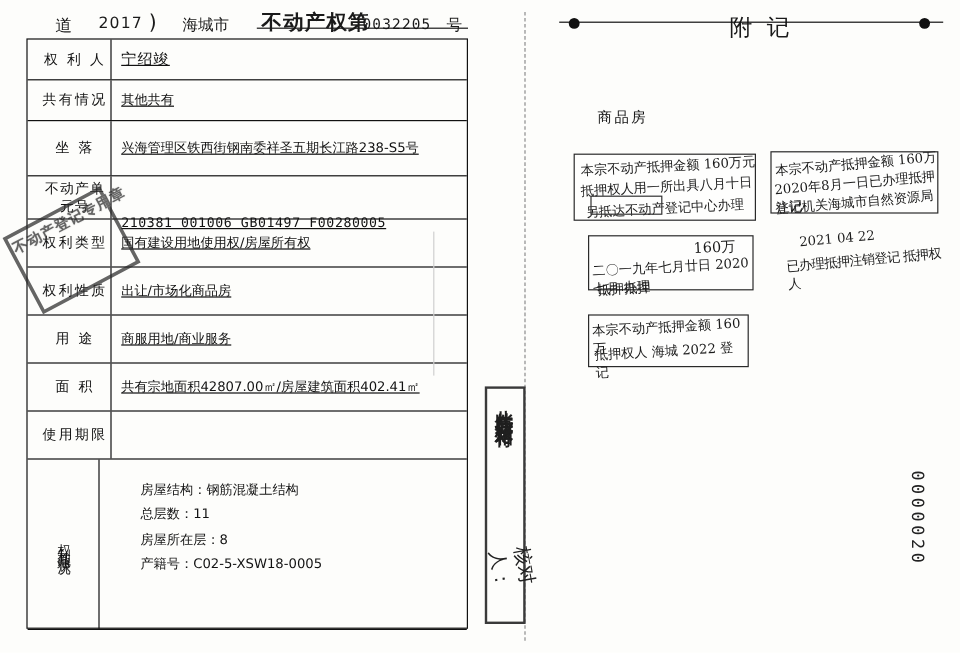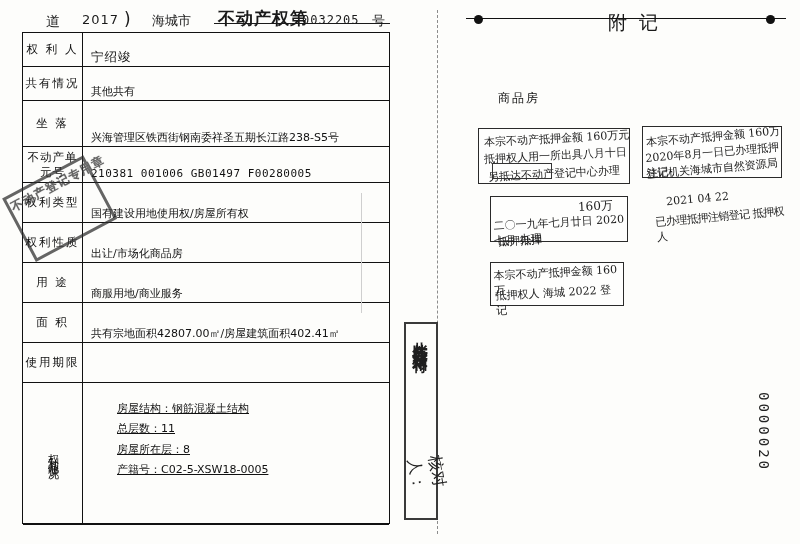--- a/index.html
+++ b/index.html
@@ -66,31 +66,33 @@
     box-sizing: border-box;
     border-right: 1.2px solid #111;
     display: flex;
     align-items: center;
     justify-content: center;
     font-size: 11.5px;
     letter-spacing: 2px;
     color: #111;
     text-align: center;
     padding: 0 2px;
+    margin-left: 10px;
   }
   .lbl.spaced { letter-spacing: 1px; }
   .val {
     flex: 1;
     box-sizing: border-box;
     display: flex;
-    align-items: flex-end;
+    align-items: center;
     padding: 0 6px 0 8px;
     font-size: 11px;
     color: #111;
     line-height: 1.45;
+    text-decoration: underline;
   }
   .h34 { height: 34px; }
   .h36 { height: 36px; }
   .h40 { height: 40px; }
   .h46 { height: 46px; }
   .h142 { height: 142px; }
 
   .val .big { font-size: 12.5px; letter-spacing: 1px; }
   .mono { font-family: "DejaVu Sans Mono", monospace; letter-spacing: 0.5px; margin-top: 43px; }
 
@@ -111,21 +113,20 @@
     letter-spacing: 3px;
     line-height: 1.25;
     font-size: 11px;
   }
   .notes {
     flex: 1;
     padding: 16px 0 16px 34px;
     font-size: 11px;
     line-height: 1.85;
     color: #111;
-    text-decoration: underline;
   }
 
   
   .guide {
     position: absolute;
     left: 338px; top: 160px;
     width: 0; height: 120px;
     border-left: 1px solid #cfcfcf;
   }
 

